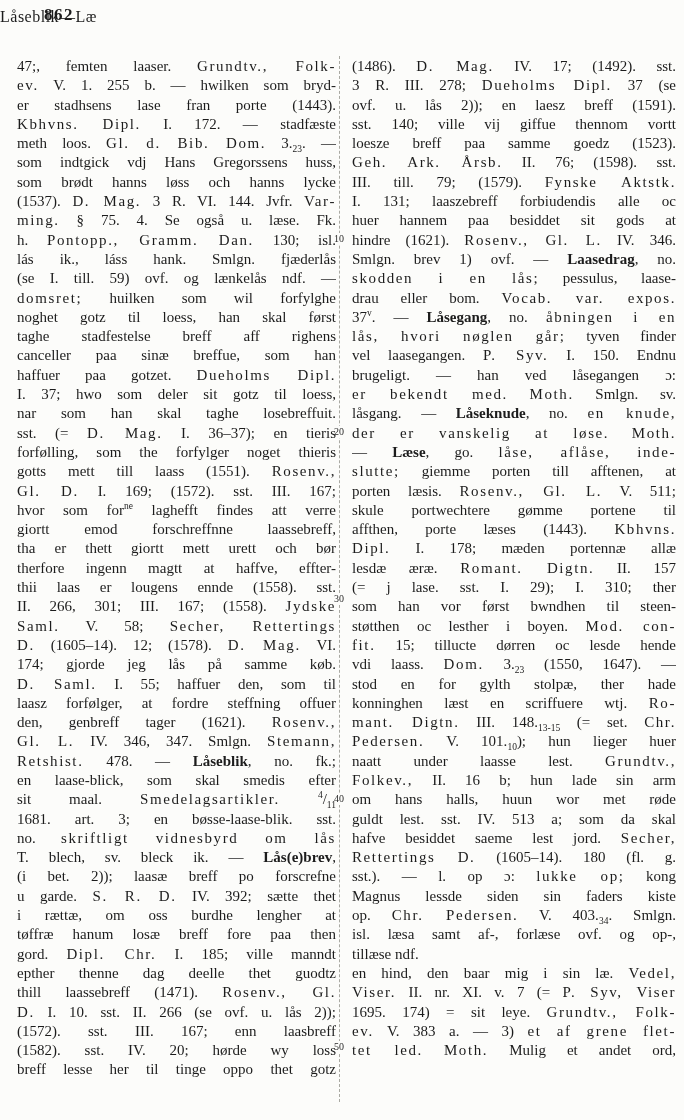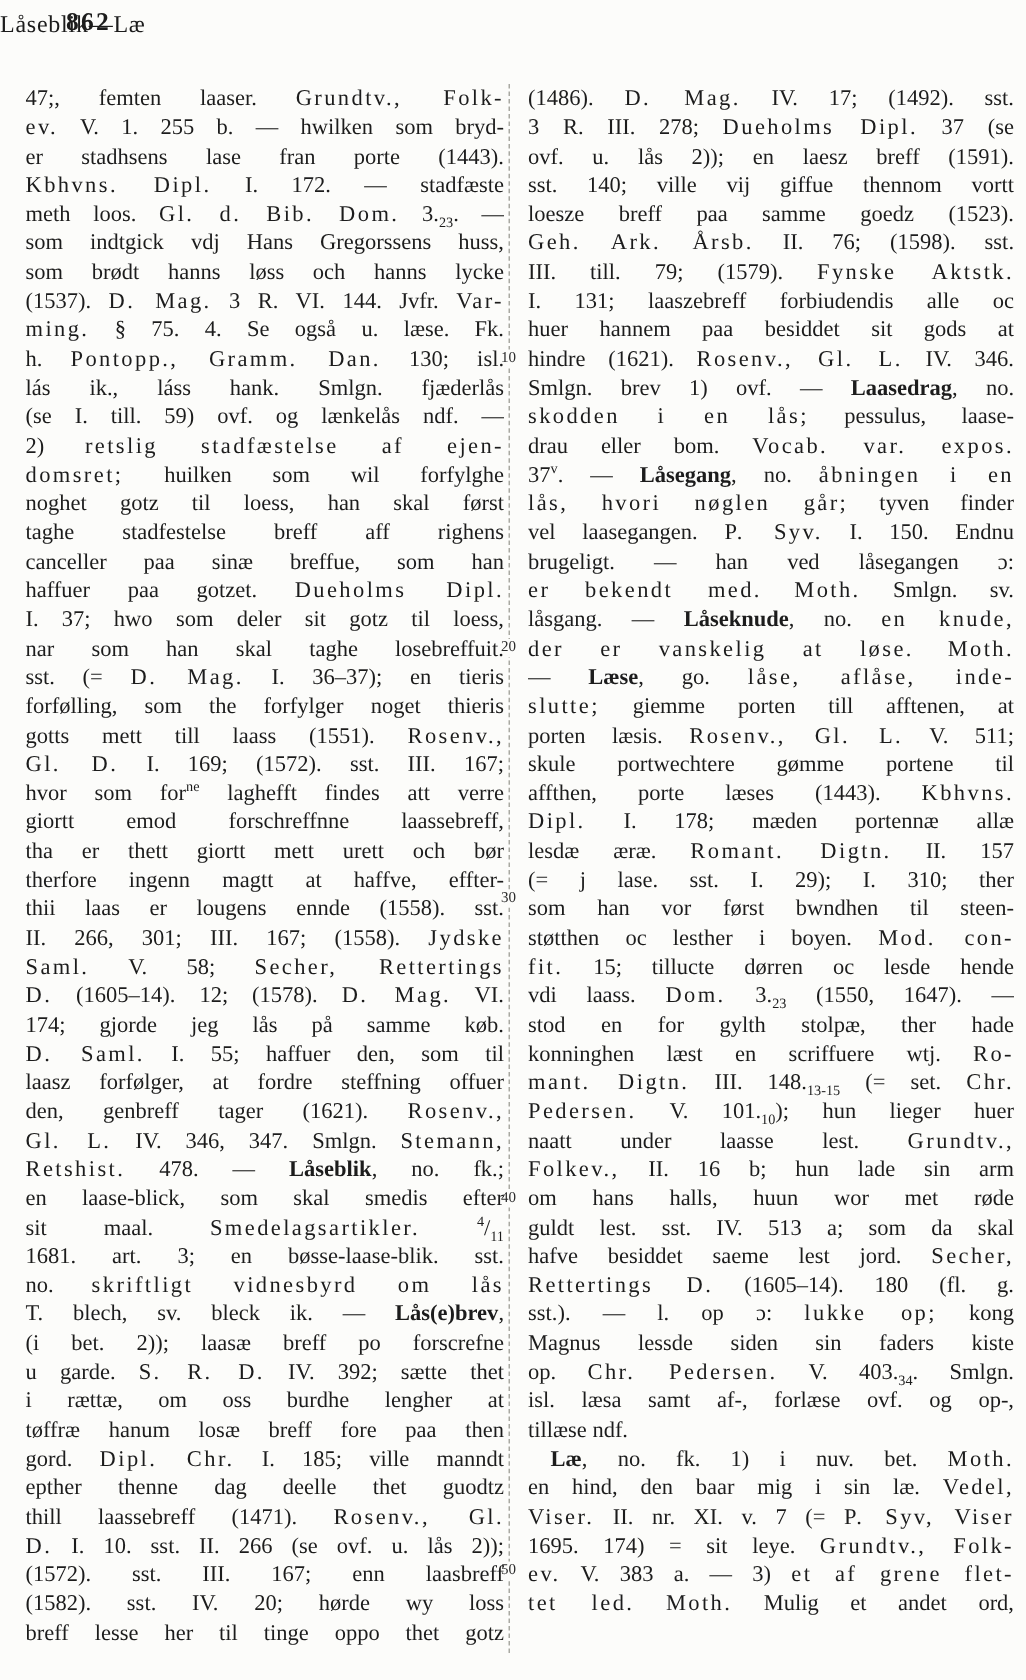--- a/index.html
+++ b/index.html
@@ -68,21 +68,20 @@
       <div class="line">er stadhsens lase fran porte (1443).</div>
       <div class="line"><span class="sp">Kbhvns. Dipl.</span> I. 172. — stadfæste</div>
       <div class="line">meth loos. <span class="sp">Gl. d. Bib. Dom.</span> 3.<sub>23</sub>. —</div>
       <div class="line">som indtgick vdj Hans Gregorssens huss,</div>
       <div class="line">som brødt hanns løss och hanns lycke</div>
       <div class="line">(1537). <span class="sp">D. Mag.</span> 3 R. VI. 144. Jvfr. <span class="sp">Var-</span></div>
       <div class="line"><span class="sp">ming.</span> § 75. 4. Se også u. læse. Fk.</div>
       <div class="line">h. <span class="sp">Pontopp., Gramm. Dan.</span> 130; isl.</div>
       <div class="line">lás ik., láss hank. Smlgn. fjæderlås</div>
       <div class="line">(se I. till. 59) ovf. og lænkelås ndf. —</div>
-      <div class="line">2) <span class="sp">retslig stadfæstelse af ejen-</span></div>
       <div class="line"><span class="sp">domsret;</span> huilken som wil forfylghe</div>
       <div class="line">noghet gotz til loess, han skal først</div>
       <div class="line">taghe stadfestelse breff aff righens</div>
       <div class="line">canceller paa sinæ breffue, som han</div>
       <div class="line">haffuer paa gotzet. <span class="sp">Dueholms Dipl.</span></div>
       <div class="line">I. 37; hwo som deler sit gotz til loess,</div>
       <div class="line">nar som han skal taghe losebreffuit.</div>
       <div class="line">sst. (= <span class="sp">D. Mag.</span> I. 36–37); en tieris</div>
       <div class="line">forfølling, som the forfylger noget thieris</div>
       <div class="line">gotts mett till laass (1551). <span class="sp">Rosenv.,</span></div>
@@ -160,21 +159,20 @@
       <div class="line"><span class="sp">Folkev.,</span> II. 16 b; hun lade sin arm</div>
       <div class="line">om hans halls, huun wor met røde</div>
       <div class="line">guldt lest. sst. IV. 513 a; som da skal</div>
       <div class="line">hafve besiddet saeme lest jord. <span class="sp">Secher,</span></div>
       <div class="line"><span class="sp">Rettertings D.</span> (1605–14). 180 (fl. g.</div>
       <div class="line">sst.). — l. op ɔ: <span class="sp">lukke op;</span> kong</div>
       <div class="line">Magnus lessde siden sin faders kiste</div>
       <div class="line">op. <span class="sp">Chr. Pedersen.</span> V. 403.<sub>34</sub>. Smlgn.</div>
       <div class="line">isl. læsa samt af-, forlæse ovf. og op-,</div>
       <div class="line nojust">tillæse ndf.</div>
-      <div class="line"> <b>Læ</b>, no. fk. 1) i nuv. bet. <span class="sp">Moth.</span></div>
       <div class="line">en hind, den baar mig i sin læ. <span class="sp">Vedel,</span></div>
       <div class="line"><span class="sp">Viser.</span> II. nr. XI. v. 7 (= <span class="sp">P. Syv, Viser</span></div>
       <div class="line">1695. 174) = sit leye. <span class="sp">Grundtv., Folk-</span></div>
       <div class="line"><span class="sp">ev.</span> V. 383 a. — 3) <span class="sp">et af grene flet-</span></div>
       <div class="line"><span class="sp">tet led.</span> <span class="sp">Moth.</span> Mulig et andet ord,</div>
     </div>
 
 </div>
 
 </body></html>

